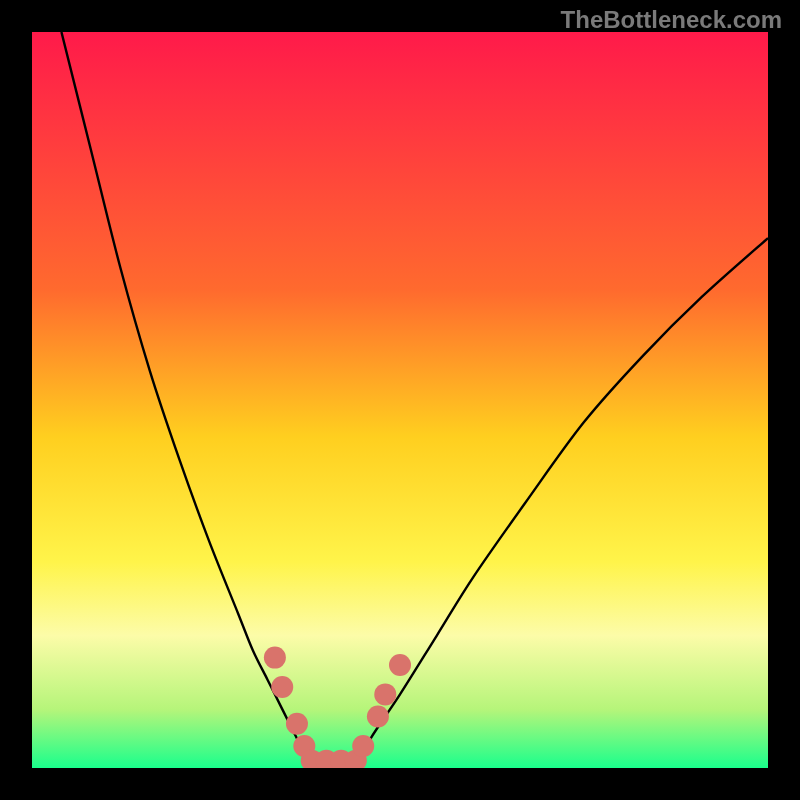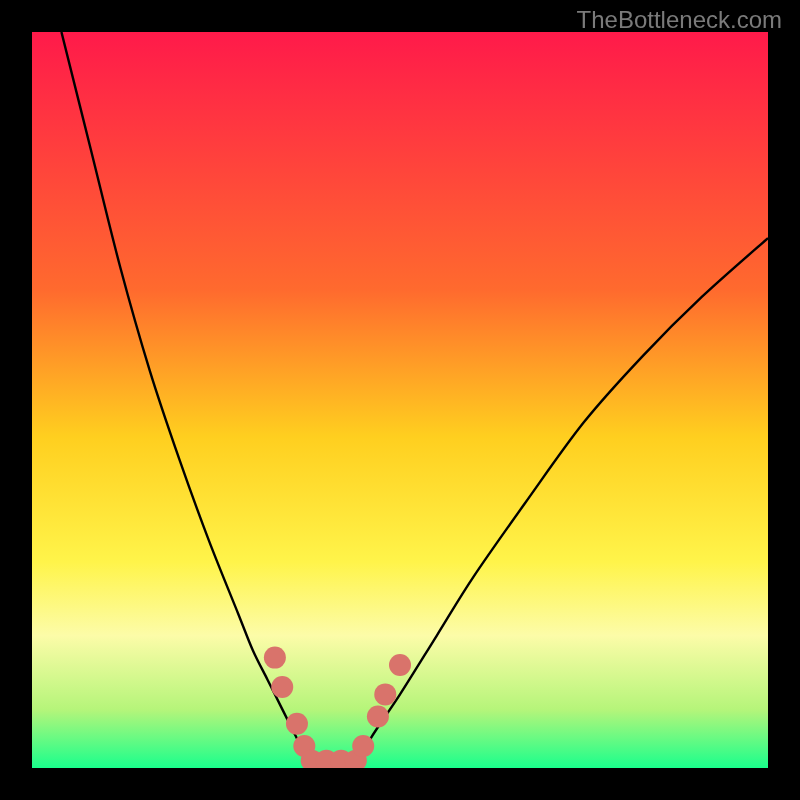--- a/index.html
+++ b/index.html
@@ -10,21 +10,21 @@
     background: #000;
     position: relative;
     font-family: Arial, sans-serif;
   }
   .watermark {
     position: absolute;
     top: 6px;
     right: 18px;
     color: #7a7a7a;
     font-size: 24px;
-    font-weight: 400;
+    font-weight: 700;
     z-index: 10;
   }
   .frame {
     position: absolute;
     top: 0;
     left: 0;
     width: 800px;
     height: 800px;
     box-sizing: border-box;
     border: 32px solid #000;

